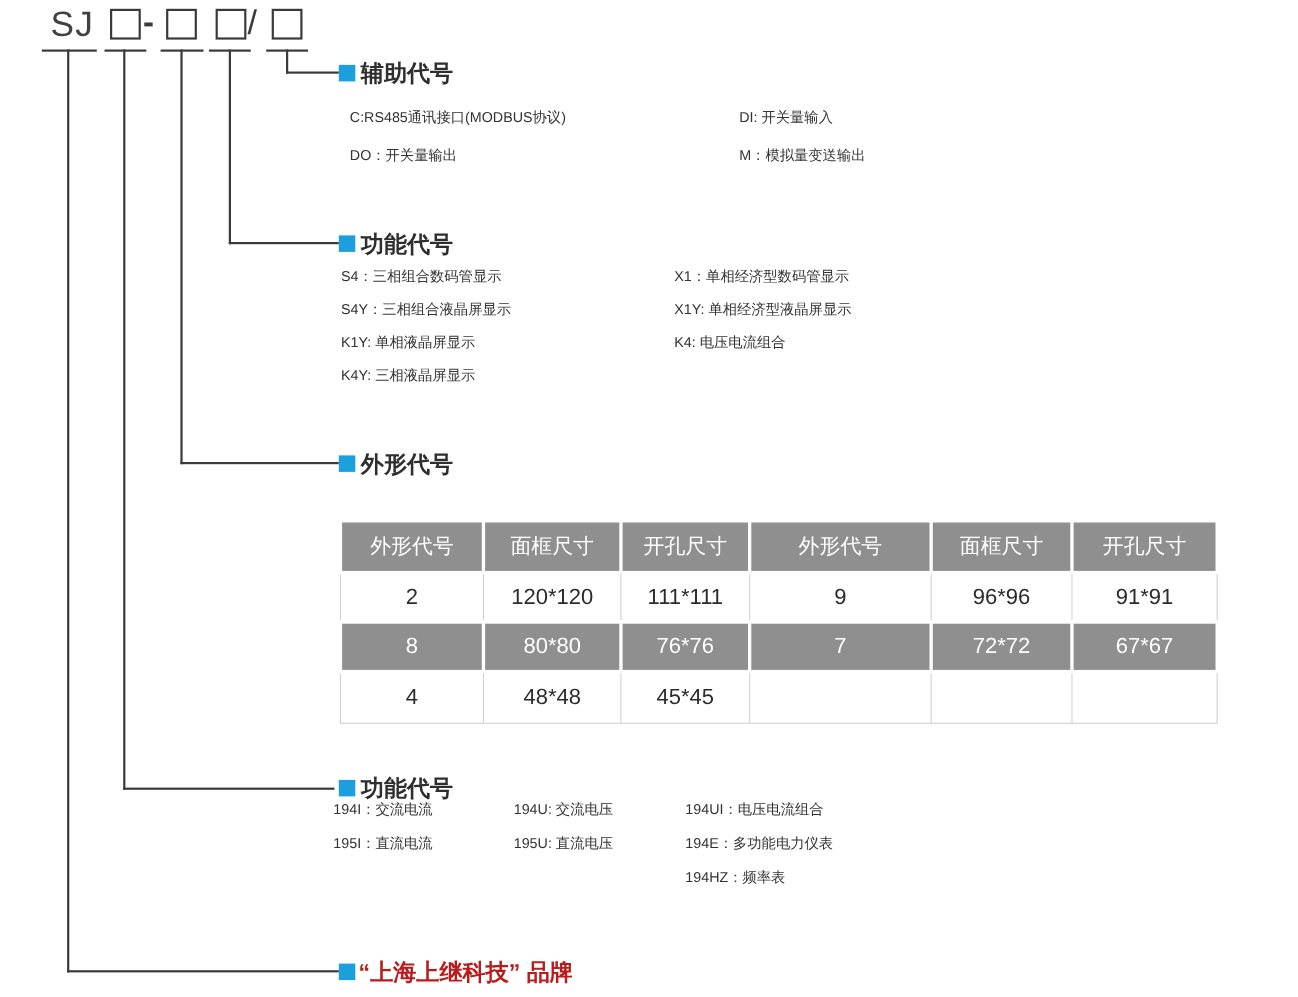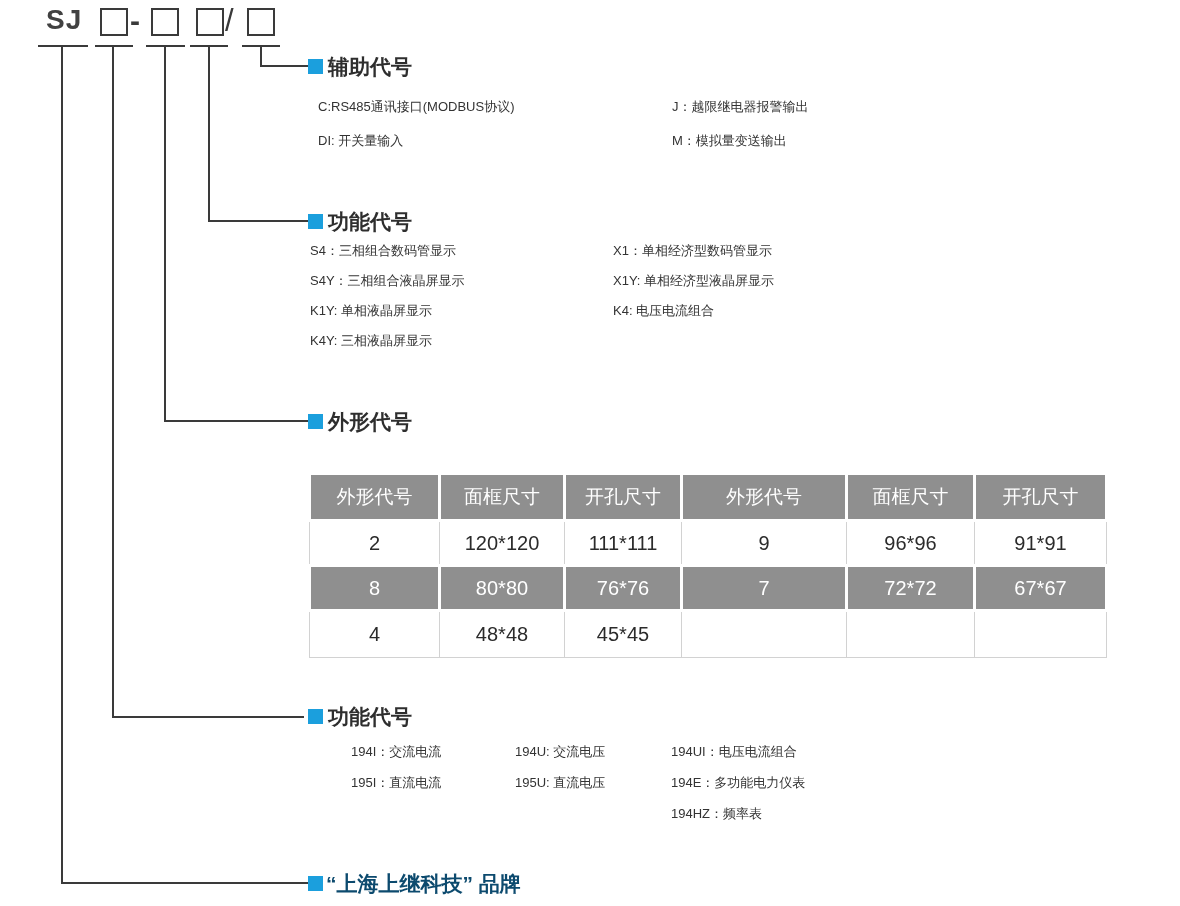--- a/index.html
+++ b/index.html
@@ -3,29 +3,29 @@
 <meta charset="utf-8">
 <style>
   html,body{margin:0;padding:0;background:#ffffff;}
   #canvas{
     position:relative;width:1180px;height:906px;background:#ffffff;overflow:hidden;
     font-family:"Liberation Sans","DejaVu Sans",sans-serif;color:#333333;
   }
   .line{position:absolute;background:#3a3a3a;}
   .mbox{position:absolute;width:24px;height:24px;border:2px solid #3a3a3a;background:#fff;}
   .glyph{position:absolute;color:#3a3a3a;font-weight:600;}
-  .prefix{position:absolute;left:46px;top:4px;font-size:28px;font-weight:700;color:#414141;letter-spacing:1px;}
+  .prefix{position:absolute;left:46px;top:4px;font-size:32px;font-weight:400;color:#414141;letter-spacing:1px;}
   .bullet{position:absolute;width:15px;height:15px;background:#1b9fdd;}
   .sec-title{position:absolute;font-size:21px;font-weight:600;color:#2e2e2e;white-space:nowrap;}
   .items{position:absolute;display:grid;font-size:13px;color:#333333;white-space:nowrap;}
   .items > div{overflow:visible;}
   .aux-items{left:318px;top:90px;grid-template-columns:354px auto;line-height:34px;}
   .disp-items{left:310px;top:236px;grid-template-columns:303px auto;line-height:30px;}
-  .meas-items{left:303px;top:736px;grid-template-columns:164px 156px auto;line-height:31px;margin-left:48px;}
-  .brand-label{position:absolute;left:326px;top:870px;font-size:21px;font-weight:600;color:#0c4a6e;white-space:nowrap;}
+  .meas-items{left:303px;top:720px;grid-template-columns:164px 156px auto;line-height:31px;}
+  .brand-label{position:absolute;left:326px;top:870px;font-size:21px;font-weight:600;color:#b91c1c;white-space:nowrap;}
   table.shape{
     position:absolute;left:308px;top:472px;border-collapse:collapse;table-layout:fixed;
     font-size:20px;
   }
   table.shape td{text-align:center;padding:0;}
   table.shape tr.hdr td{
     background:#8f8f8f;color:#ffffff;font-size:19px;height:44px;border:3px solid #ffffff;
   }
   table.shape tr.w td{
     background:#ffffff;color:#2b2b2b;height:42px;border:1px solid #d2d2d2;
@@ -62,22 +62,22 @@
   <div class="line" style="left:260px;top:65px;width:48px;height:2px;"></div>
   <div class="line" style="left:208px;top:220px;width:100px;height:2px;"></div>
   <div class="line" style="left:164px;top:420px;width:144px;height:2px;"></div>
   <div class="line" style="left:112px;top:716px;width:192px;height:2px;"></div>
   <div class="line" style="left:61px;top:882px;width:247px;height:2px;"></div>
 
   <div class="bullet" style="left:308px;top:59px;"></div>
   <div class="sec-title" style="left:328px;top:53px;text-align:right;">辅助代号</div>
   <div class="items aux-items">
     <div>C:RS485通讯接口(MODBUS协议)</div>
-    <div>J：越限继电器报警输出</div>
     <div>DI: 开关量输入</div>
+    <div>DO：开关量输出</div>
     <div>M：模拟量变送输出</div>
   </div>
 
   <div class="bullet" style="left:308px;top:214px;"></div>
   <div class="sec-title" style="left:328px;top:208px;">功能代号</div>
   <div class="items disp-items">
     <div>S4：三相组合数码管显示</div>
     <div>X1：单相经济型数码管显示</div>
     <div>S4Y：三相组合液晶屏显示</div>
     <div>X1Y: 单相经济型液晶屏显示</div>

